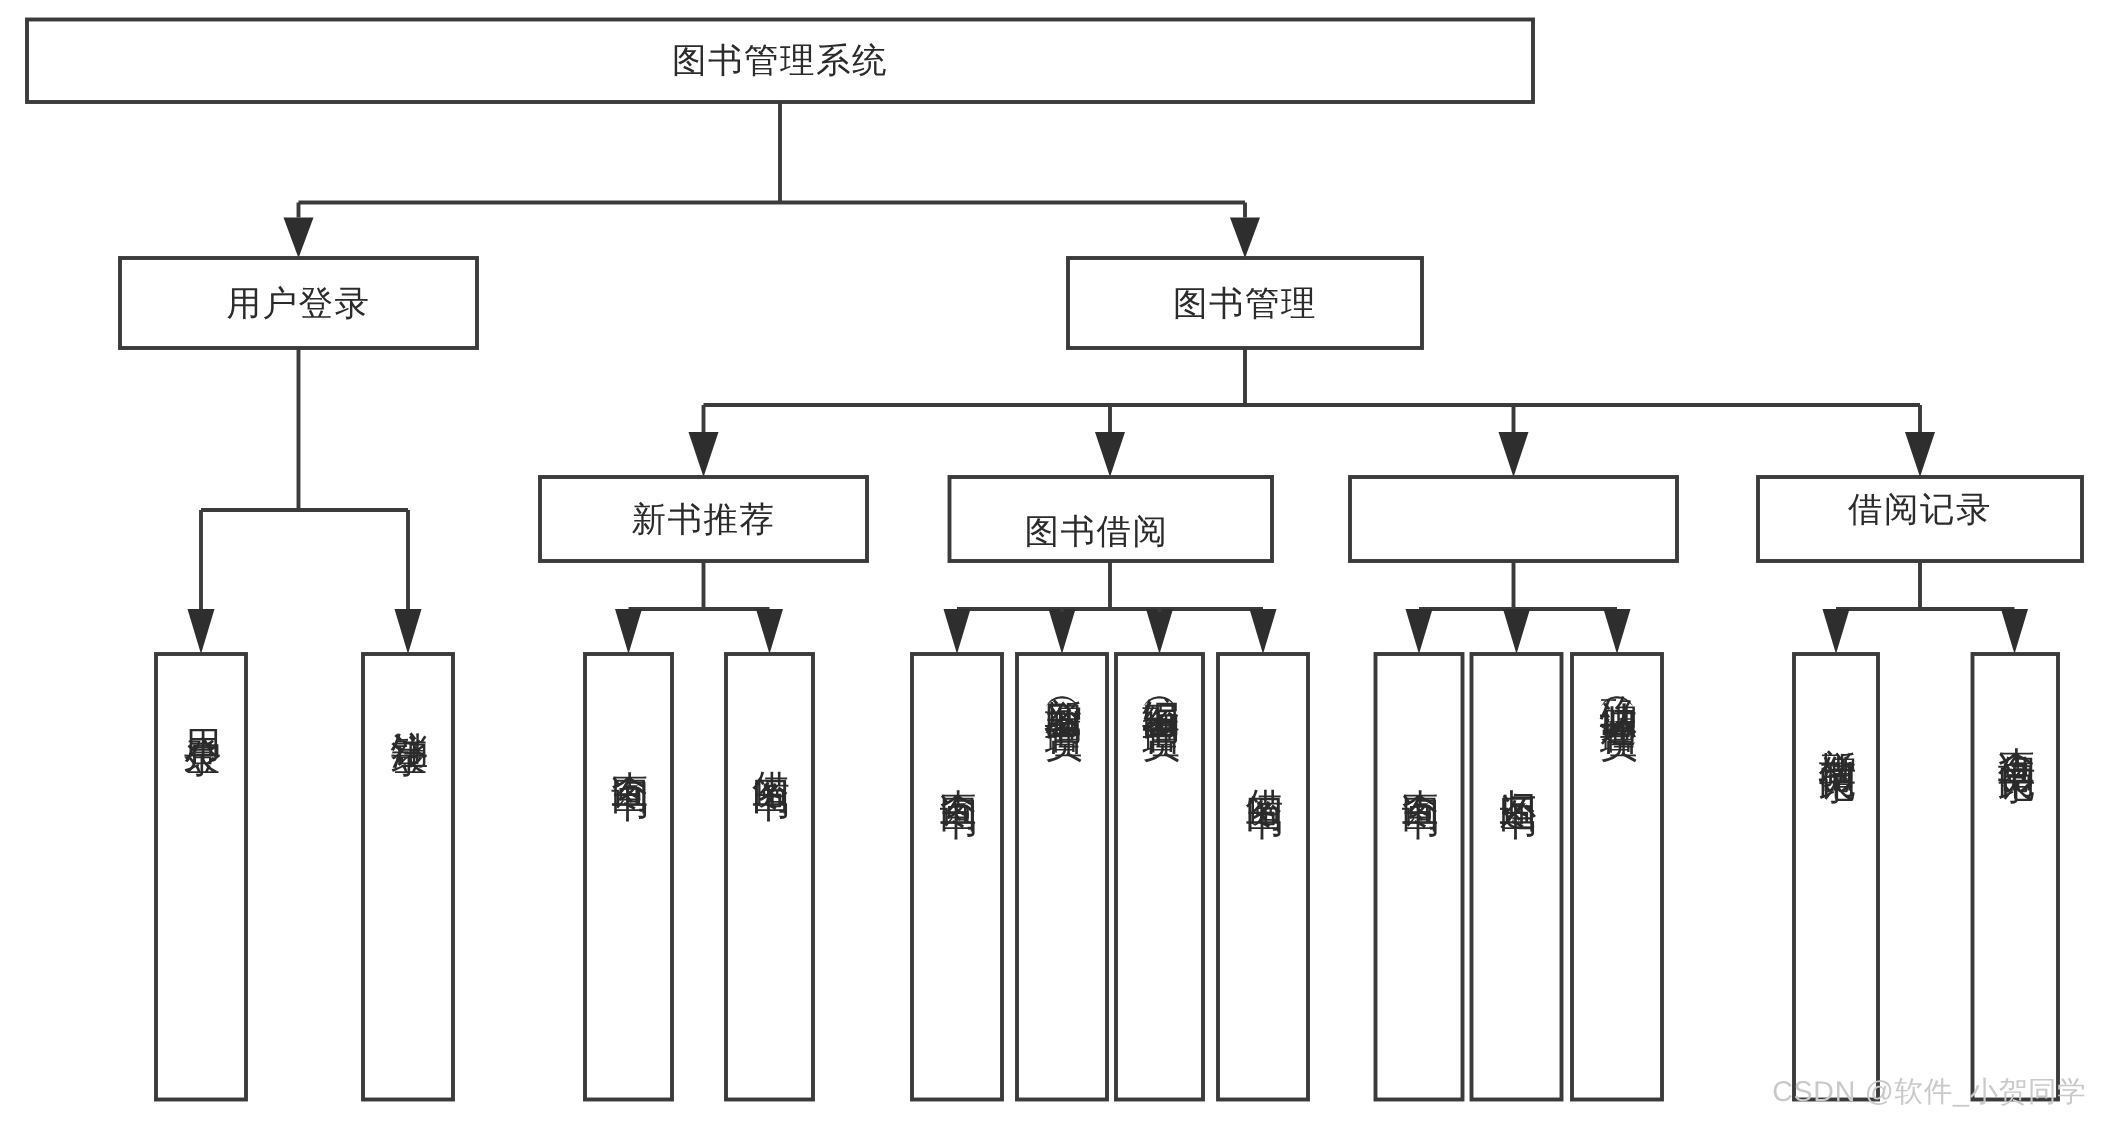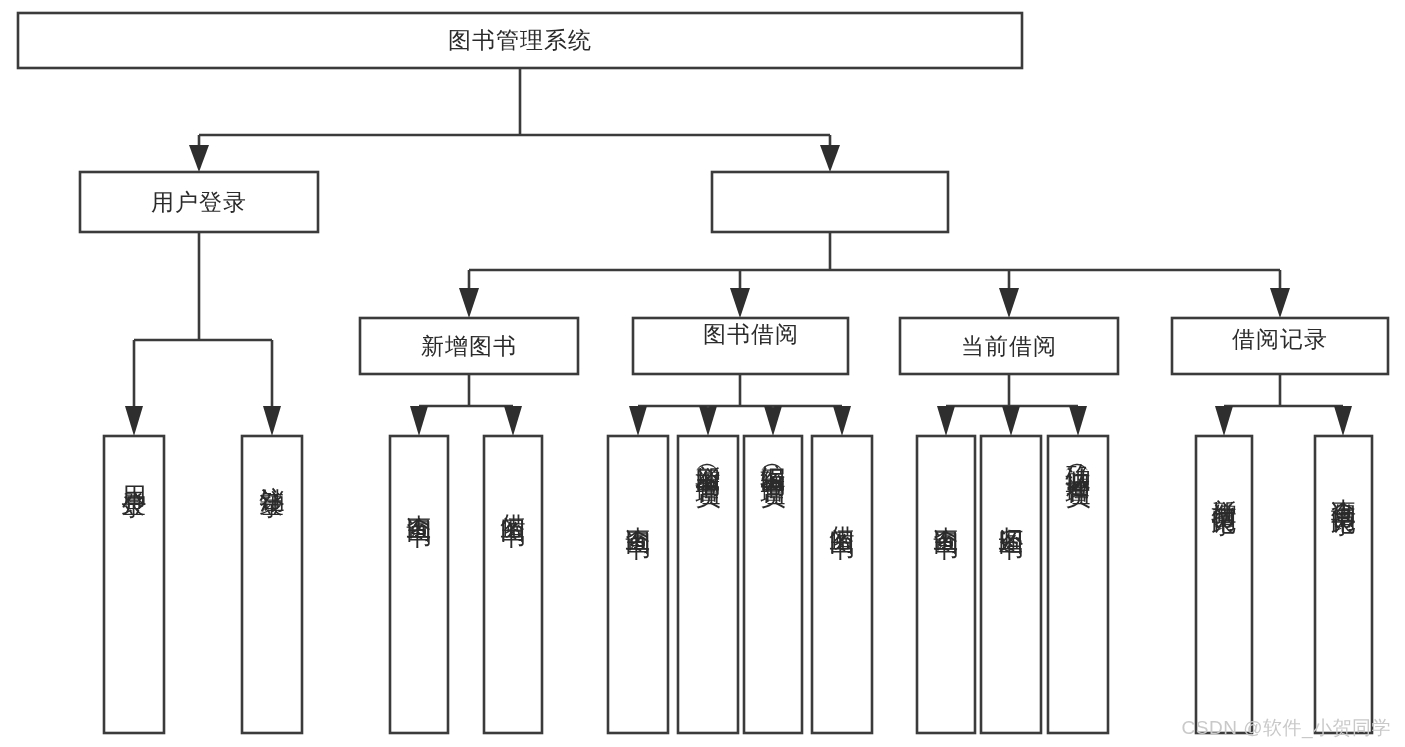--- a/index.html
+++ b/index.html
@@ -173,32 +173,32 @@
   </svg>
 
   <div class="horiz-text-box" style="left:18px; top:13px; width:1004px; height:55px;">
     <span class="horiz-text">图书管理系统</span>
   </div>
 
   <div class="horiz-text-box" style="left:80px; top:172px; width:238px; height:60px;">
     <span class="horiz-text">用户登录</span>
   </div>
 
+  <div class="horiz-text-box" style="left:712px; top:172px; width:236px; height:60px;">
+    <span class="horiz-text">图书管理</span>
+  </div>
 
   <div class="horiz-text-box" style="left:360px; top:318px; width:218px; height:56px;">
-    <span class="horiz-text">新增图书</span>
-  </div>
-
-  <div class="horiz-text-box" style="left:633px; top:306px; width:196px; height:56px;margin-left:20px;">
+    <span class="horiz-text">新书推荐</span>
+  </div>
+
+  <div class="horiz-text-box" style="left:633px; top:326px; width:196px; height:56px;">
     <span class="horiz-text">图书借阅</span>
   </div>
 
-  <div class="horiz-text-box" style="left:900px; top:318px; width:218px; height:56px;">
-    <span class="horiz-text">当前借阅</span>
-  </div>
 
   <div class="horiz-text-box" style="left:1172px; top:318px; width:216px; height:42px;">
     <span class="horiz-text">借阅记录</span>
   </div>
 
   <div class="vert-text-box" style="left:104px; top:466px; width:60px; height:260px;">
     <span class="vert-text">用户登录</span>
   </div>
 
   <div class="vert-text-box" style="left:242px; top:466px; width:60px; height:260px;">

